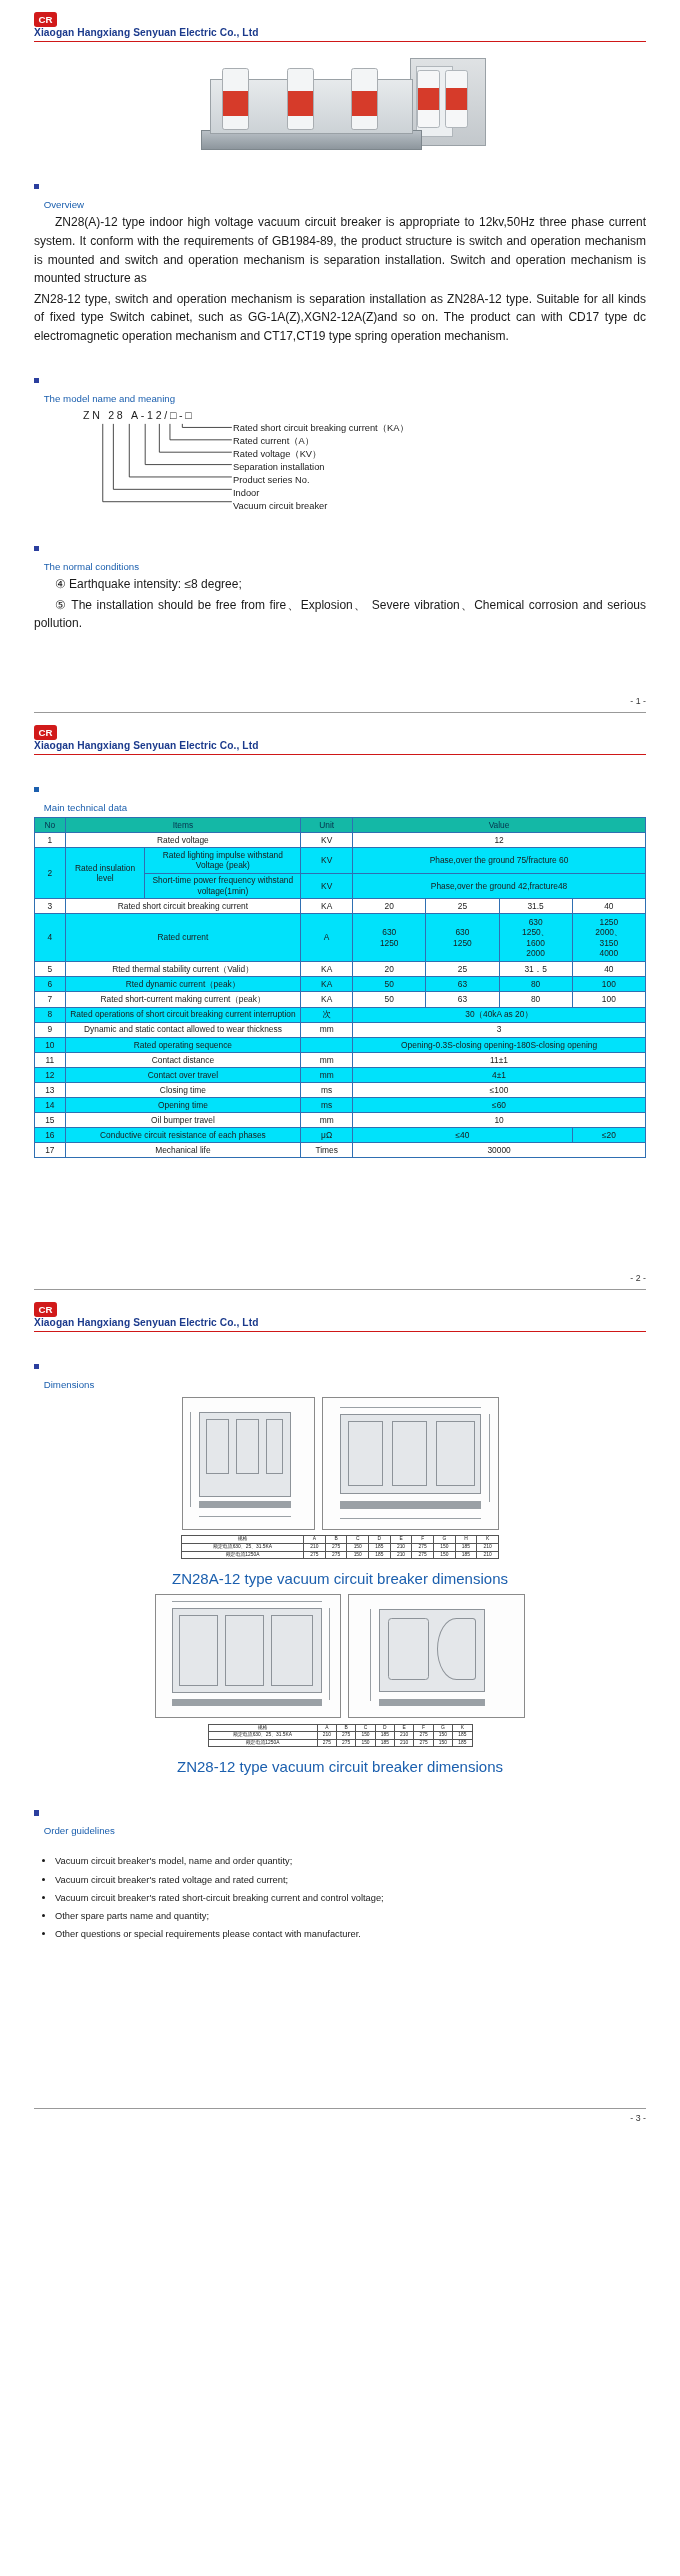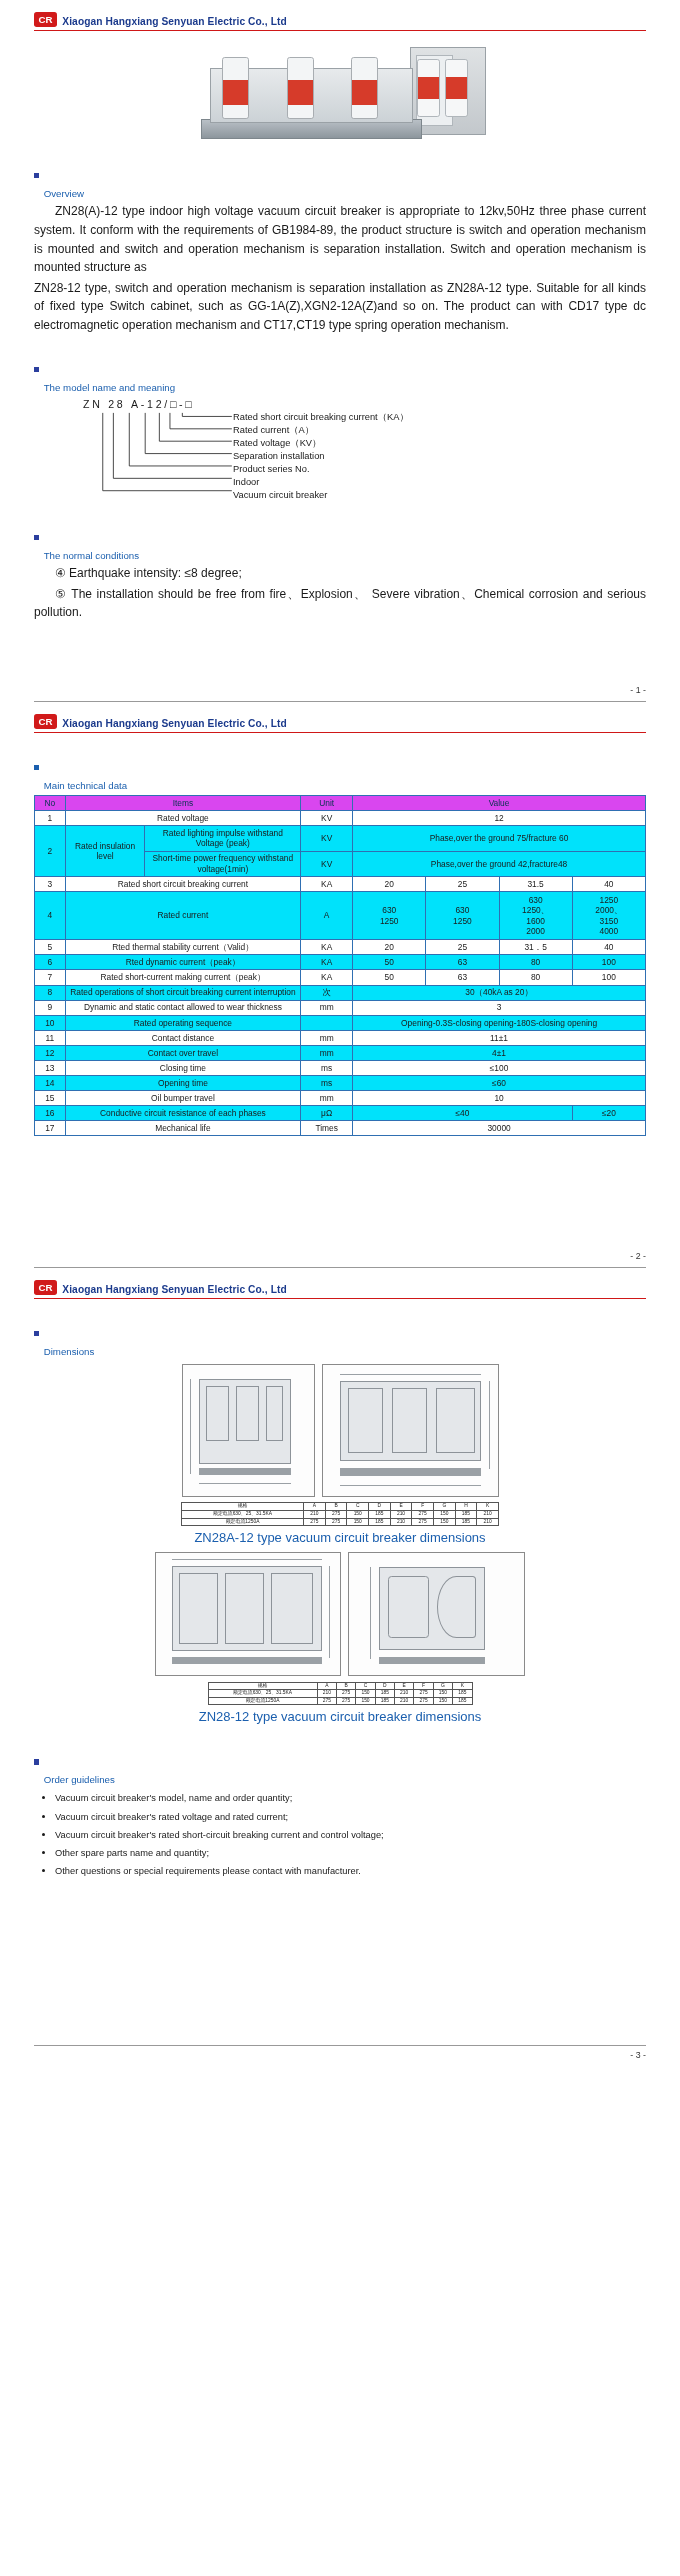--- a/index.html
+++ b/index.html
@@ -14,24 +14,25 @@
     font-size: 9.7px;
   }
   .page {
     width: 680px;
     position: relative;
     padding: 0 34px;
   }
   
   .brand-bar {
     display: flex;
-    align-items: flex-end;
+    align-items: flex-start;
     border-bottom: 1.8px solid #cf1717;
     padding-bottom: 2.7px;
     margin-top: 12.4px;
+    flex-direction: column;
   }
   .brand-logo {
     width: 23px; height: 15px;
     background: #d11a1a;
     border-radius: 2.7px;
     display: flex; align-items: center; justify-content: center;
     color: #fff; font-size: 9.7px; font-weight: bold;
     margin-right: 5.3px;
     flex: 0 0 auto;
   }
@@ -148,21 +149,21 @@
     margin-top: 3.5px;
   }
   table.tech td, table.tech th {
     border: 0.9px solid #2f6fb2;
     padding: 1.8px 2.7px;
     text-align: center;
     vertical-align: middle;
     line-height: 1.25;
   }
   table.tech thead th {
-    background: #d946ef;
+    background: #14b8a6;
     color: #06324d;
     font-weight: normal;
     height: 15px;
   }
   tr.cy td { background: #00e2fb; }
   tr.wh td { background: #ffffff; }
   td.lft { text-align: left; padding-left: 3.5px; }
   
   .draw-row {
     display: flex;
@@ -185,39 +186,39 @@
     background: #e4e7ea;
     border: 0.9px solid #8d9399;
   }
   .gline {
     position: absolute;
     background: #9aa0a5;
   }
   .cap {
     text-align: center;
     color: #1b5fae;
-    font-size: 13px;
-    margin-top: 4px;
+    font-size: 15px;
+    margin-top: 11px;
   }
   table.dimtab {
     border-collapse: collapse;
     font-size: 4.9px;
     margin: 5.3px auto 0;
     width: 318px;
   }
   table.dimtab td {
     border: 0.9px solid #555;
     padding: 0px 0.9px;
     text-align: center;
     line-height: 1.35;
     white-space: nowrap;
   }
   
   ul.order {
-    margin: 4px 0 0 0;
+    margin: 16px 0 0 0;
     padding-left: 21px;
     font-size: 9.3px;
     line-height: 1.85;
   }
   ul.order li::marker { font-size: 9.7px; }
   .spacer-lg { height: 106px; }
   .spacer-md { height: 53px; }
 </style>
 </head>
 <body>

